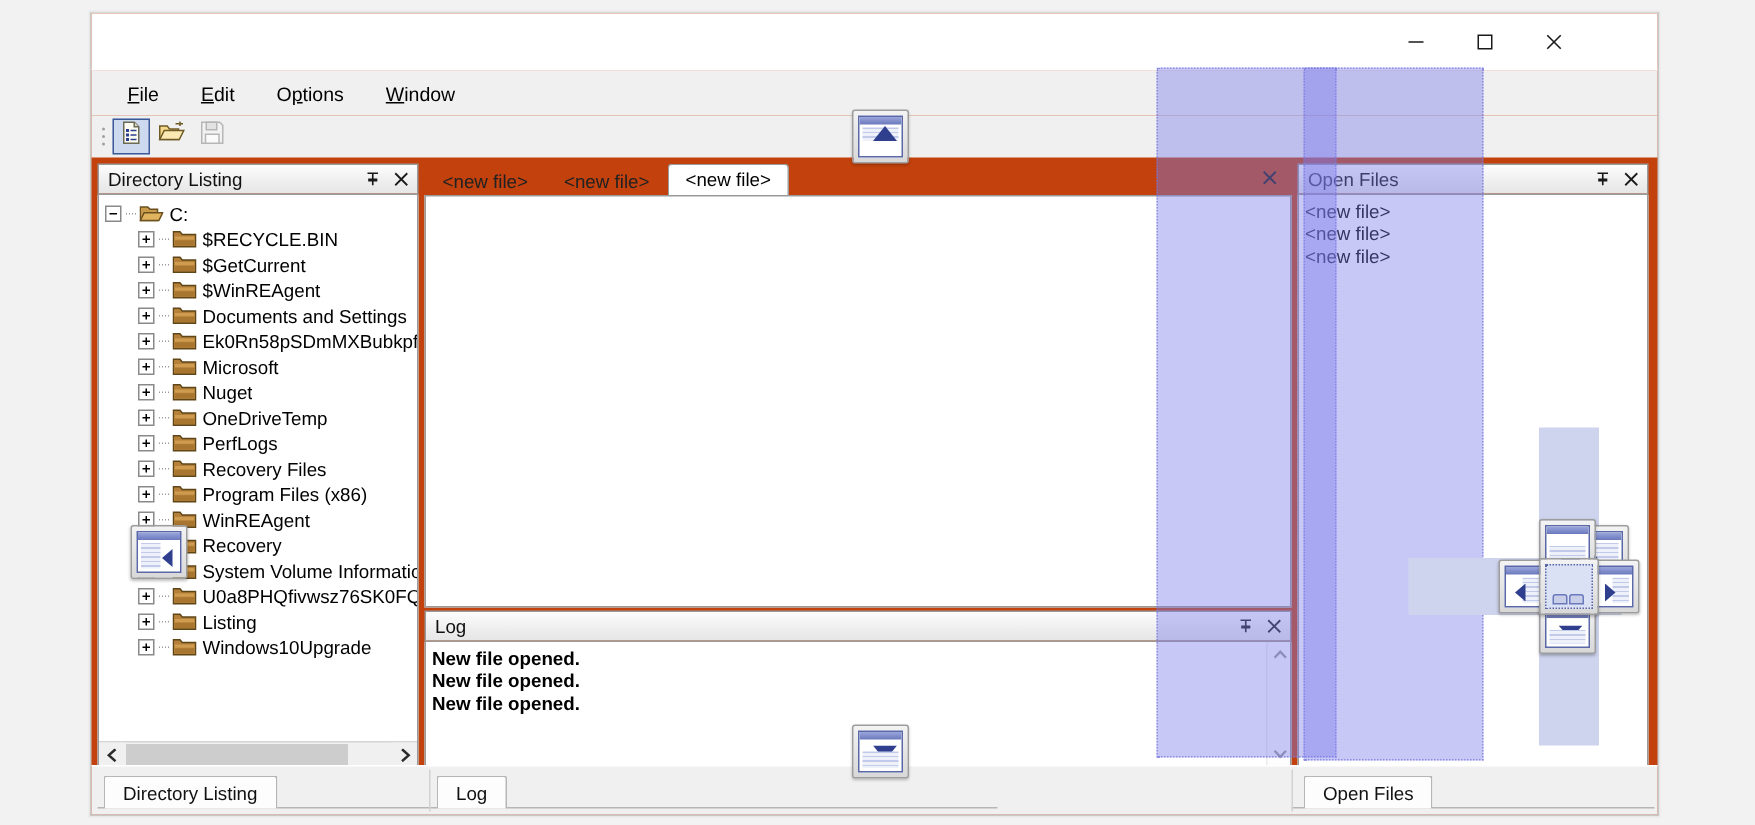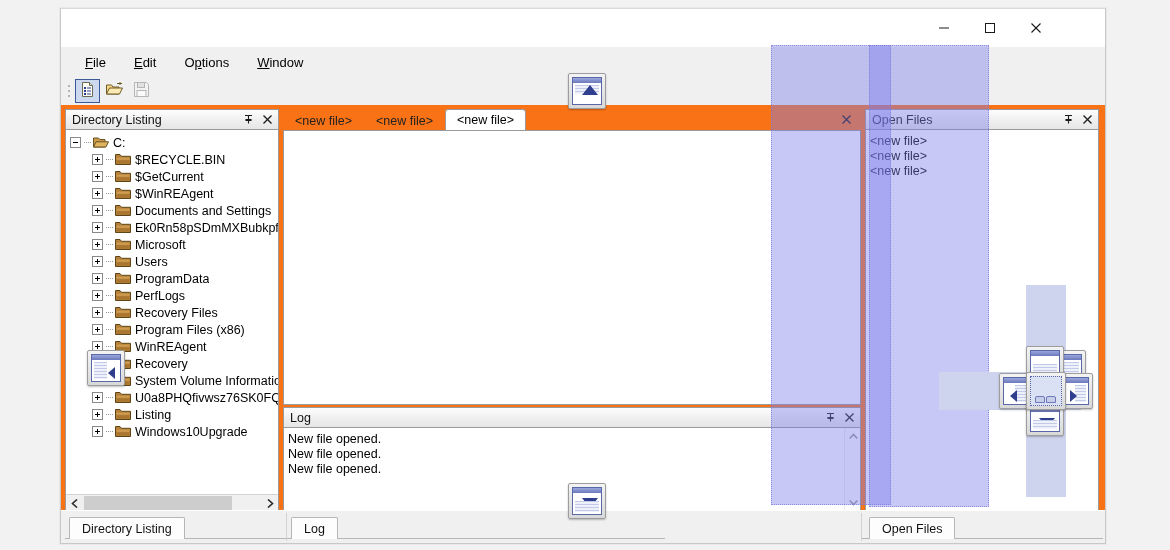--- a/index.html
+++ b/index.html
@@ -8,21 +8,21 @@
     width: 1170px; height: 550px;
     background: #f2f2f2;
     font-family: "Liberation Sans", sans-serif;
     overflow: hidden;
   }
 
   #app-window {
     position: absolute;
     left: 60px; top: 8px;
     width: 1046px; height: 536px;
-    background: #f97316;
+    background: #c2410c;
     border: 1px solid #c8c8c8;
     border-top: 1px solid #d9d9d9;
     box-shadow: 0 0 0 1px rgba(0,0,0,0.04);
   }
 
   
   #titlebar {
     position: absolute; left: 0; top: 0; right: 0; height: 38px;
     background: #ffffff;
     border-bottom: 1px solid #ffffff;
@@ -197,20 +197,21 @@
   #log-panel {
     position: absolute; left: 222px; top: 398px;
     width: 578px; height: 105px;
   }
   #log-body {
     position: absolute; left: 0; top: 21px; right: 0; bottom: 0;
     background: #fff;
     border: 1px solid #9a9a9a;
     border-top: none;
     overflow: hidden;
+    font-weight: bold;
   }
   #log-text {
     position: absolute; left: 0; top: 0; right: 16px; bottom: 0;
     padding: 4px 0 0 4px;
   }
   .logline {
     font-size: 12.5px; color: #000;
     line-height: 15px; white-space: nowrap;
   }
   #log-vscroll {
@@ -501,31 +502,31 @@
             <span class="tlabel">Microsoft</span>
           </div>
           <div class="tnode child">
             <span class="expander plus"></span>
             <span class="dotline"></span>
             <svg width="16" height="13" viewBox="0 0 16 13" class="folder-ico">
               <path d="M0.5 11.5V1.5h4.5l1.5 1.8h9v8.2z" fill="#b5803a" stroke="#5e4618" stroke-width="1"></path>
               <path d="M1.5 4.6h13v2.2h-13z" fill="#cf9b4f"></path>
               <path d="M1.5 7.4h13v3.2h-13z" fill="#a9762f"></path>
             </svg>
-            <span class="tlabel">Users</span>
-          </div>
-          <div class="tnode child">
-            <span class="expander plus"></span>
-            <span class="dotline"></span>
-            <svg width="16" height="13" viewBox="0 0 16 13" class="folder-ico">
-              <path d="M0.5 11.5V1.5h4.5l1.5 1.8h9v8.2z" fill="#b5803a" stroke="#5e4618" stroke-width="1"></path>
-              <path d="M1.5 4.6h13v2.2h-13z" fill="#cf9b4f"></path>
-              <path d="M1.5 7.4h13v3.2h-13z" fill="#a9762f"></path>
-            </svg>
-            <span class="tlabel">ProgramData</span>
+            <span class="tlabel">Nuget</span>
+          </div>
+          <div class="tnode child">
+            <span class="expander plus"></span>
+            <span class="dotline"></span>
+            <svg width="16" height="13" viewBox="0 0 16 13" class="folder-ico">
+              <path d="M0.5 11.5V1.5h4.5l1.5 1.8h9v8.2z" fill="#b5803a" stroke="#5e4618" stroke-width="1"></path>
+              <path d="M1.5 4.6h13v2.2h-13z" fill="#cf9b4f"></path>
+              <path d="M1.5 7.4h13v3.2h-13z" fill="#a9762f"></path>
+            </svg>
+            <span class="tlabel">OneDriveTemp</span>
           </div>
           <div class="tnode child">
             <span class="expander plus"></span>
             <span class="dotline"></span>
             <svg width="16" height="13" viewBox="0 0 16 13" class="folder-ico">
               <path d="M0.5 11.5V1.5h4.5l1.5 1.8h9v8.2z" fill="#b5803a" stroke="#5e4618" stroke-width="1"></path>
               <path d="M1.5 4.6h13v2.2h-13z" fill="#cf9b4f"></path>
               <path d="M1.5 7.4h13v3.2h-13z" fill="#a9762f"></path>
             </svg>
             <span class="tlabel">PerfLogs</span>

